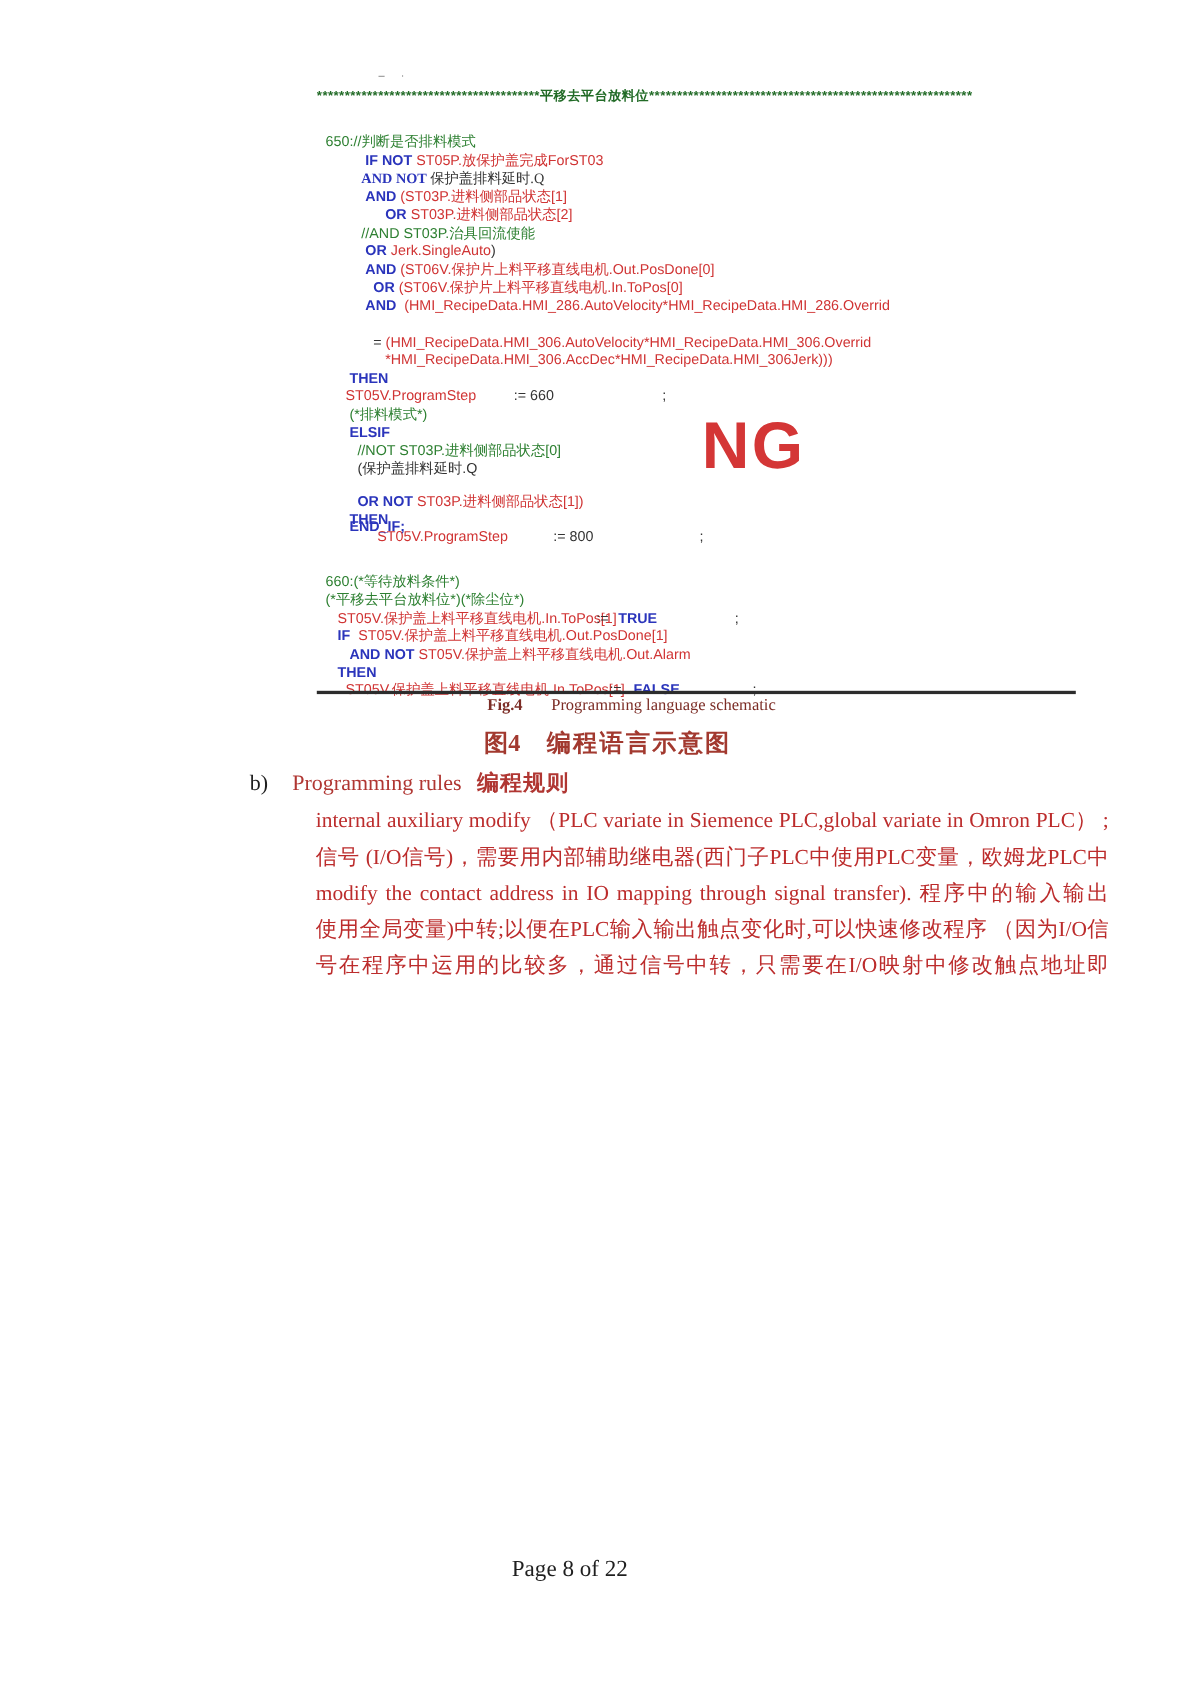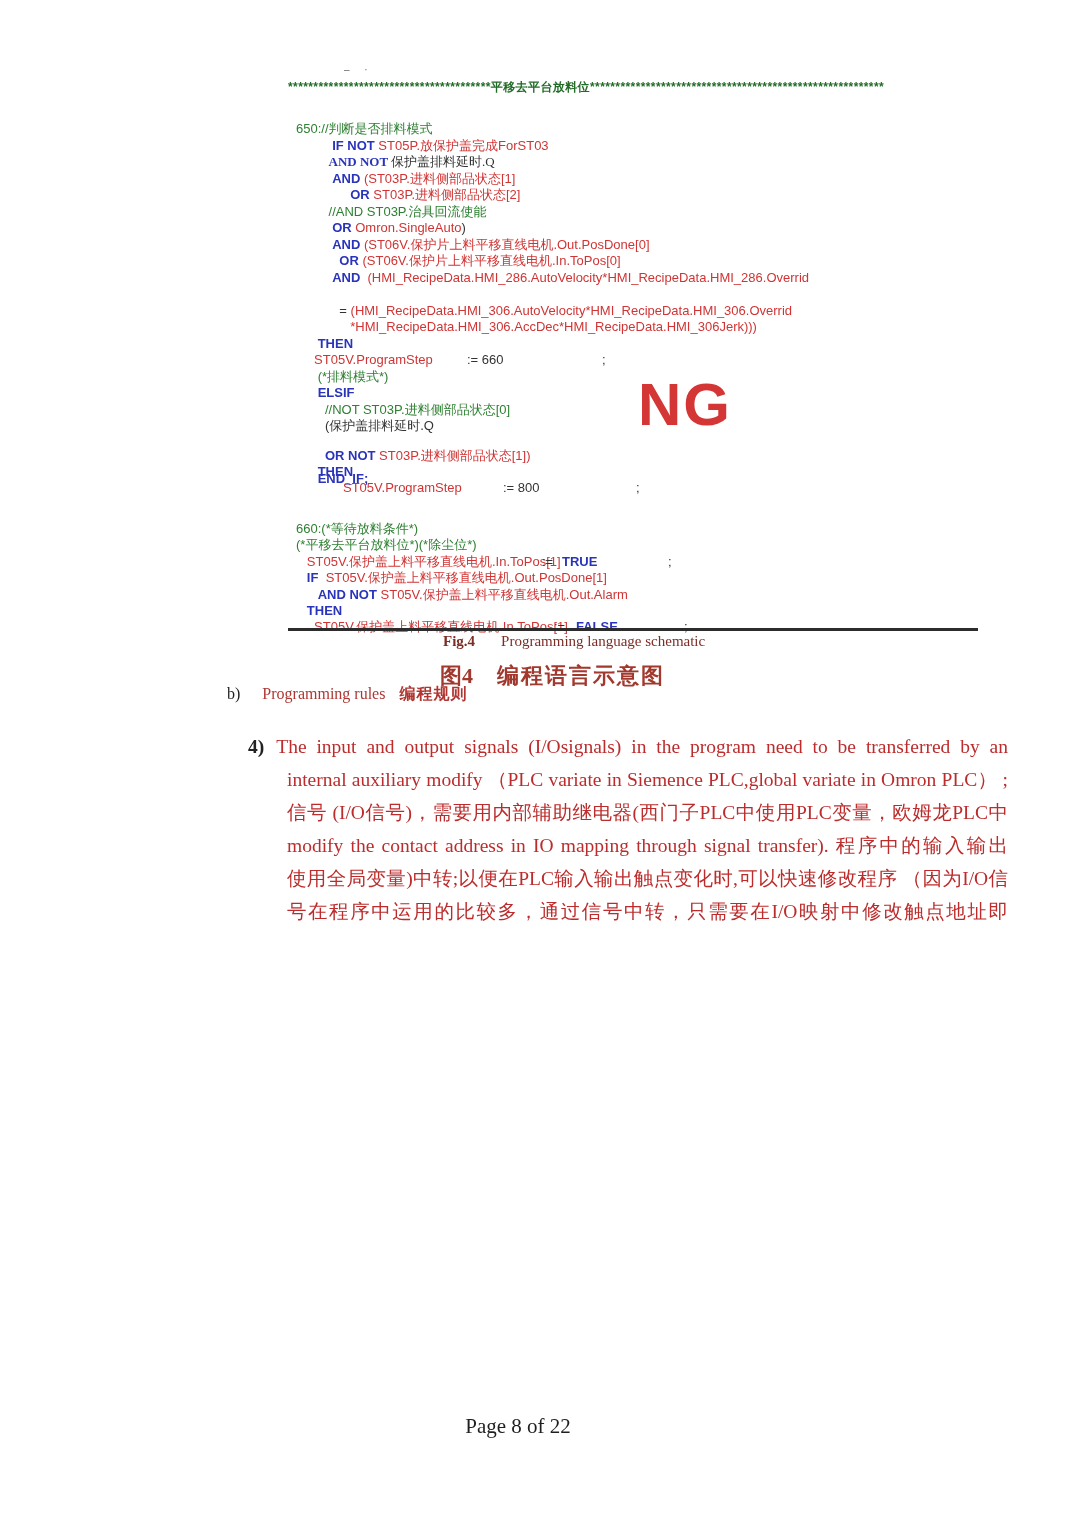--- a/index.html
+++ b/index.html
@@ -36,21 +36,21 @@
   }
 
   
   .caption-en { position:absolute; left:443px; top:633px; font-family:"Liberation Serif", serif; font-size:15px; color:#7c2d26; white-space:nowrap; }
   .caption-en .cap-label { font-weight:600; }
   .caption-en .cap-text { margin-left:26px; }
   .caption-zh { position:absolute; left:440px; top:661px; font-family:"Liberation Serif", serif; font-size:22px; color:#a2392f; font-weight:700; white-space:nowrap; }
   .caption-zh .cap-text { margin-left:24px; letter-spacing:2px; }
 
   
-  .rules-heading { position:absolute; left:227px; top:684px; font-family:"Liberation Serif", serif; font-size:16px; color:#b03632; white-space:nowrap; }
+  .rules-heading { position:absolute; left:227px; top:698px; font-family:"Liberation Serif", serif; font-size:20px; color:#b03632; white-space:nowrap; }
   .rules-heading .sec { color:#1e1e1e; margin-right:22px; }
   .rules-heading .zh { font-weight:700; margin-left:14px; letter-spacing:1px; }
 
   
   .paragraph { position:absolute; left:287px; top:732px; width:721px; font-family:"Liberation Serif", serif; font-size:19.5px; color:#bc2c2c; }
   .para-line { height:33px; line-height:29px; text-align:justify; text-align-last:justify; overflow:hidden; }
   .para-line.first { margin-left:-39px; width:760px; }
   .para-line.last { text-align-last:left; }
   .item-num { color:#222222; font-weight:700; padding-right:12px; }
 
@@ -65,21 +65,21 @@
 
   <div class="header-line">****************************************平移去平台放料位**********************************************************</div>
 
   <div class="code-layer">
       <div class="code-line" style="top: 121px;"><span class="tk-c">650://判断是否排料模式</span></div>
       <div class="code-line" style="top: 138px;"><span class="tk-p">          </span><span class="tk-k">IF NOT </span><span class="tk-v">ST05P.放保护盖完成ForST03</span></div>
       <div class="code-line" style="top: 154px; font-family: Liberation Serif, serif;"><span class="tk-p">          </span><span class="tk-k">AND NOT </span><span class="tk-p">保护盖排料延时.Q</span></div>
       <div class="code-line" style="top: 171px;"><span class="tk-p">          </span><span class="tk-k">AND </span><span class="tk-v">(ST03P.进料侧部品状态[1]</span></div>
       <div class="code-line" style="top: 187px;"><span class="tk-p">               </span><span class="tk-k">OR </span><span class="tk-v">ST03P.进料侧部品状态[2]</span></div>
       <div class="code-line" style="top: 204px;"><span class="tk-p">         </span><span class="tk-c">//AND ST03P.治具回流使能</span></div>
-      <div class="code-line" style="top: 220px;"><span class="tk-p">          </span><span class="tk-k">OR </span><span class="tk-v">Omron.SingleAuto</span><span class="tk-p">)</span></div>
+      <div class="code-line" style="top: 220px;"><span class="tk-p">          </span><span class="tk-k">OR </span><span class="tk-v">Jerk.SingleAuto</span><span class="tk-p">)</span></div>
       <div class="code-line" style="top: 237px;"><span class="tk-p">          </span><span class="tk-k">AND </span><span class="tk-v">(ST06V.保护片上料平移直线电机.Out.PosDone[0]</span></div>
       <div class="code-line" style="top: 253px;"><span class="tk-p">            </span><span class="tk-k">OR </span><span class="tk-v">(ST06V.保护片上料平移直线电机.In.ToPos[0]</span></div>
       <div class="code-line" style="top: 270px;"><span class="tk-p">          </span><span class="tk-k">AND </span><span class="tk-p"> </span><span class="tk-v">(HMI_RecipeData.HMI_286.AutoVelocity*HMI_RecipeData.HMI_286.Overrid</span></div>
       <div class="code-line" style="top: 303px;"><span class="tk-p">            </span><span class="tk-p">= </span><span class="tk-v">(HMI_RecipeData.HMI_306.AutoVelocity*HMI_RecipeData.HMI_306.Overrid</span></div>
       <div class="code-line" style="top: 319px;"><span class="tk-p">               </span><span class="tk-v">*HMI_RecipeData.HMI_306.AccDec*HMI_RecipeData.HMI_306Jerk)))</span></div>
       <div class="code-line" style="top: 336px;"><span class="tk-p">      </span><span class="tk-k">THEN</span></div>
       <div class="code-line" style="top: 352px;"><span class="tk-p">     </span><span class="tk-v">ST05V.ProgramStep</span><span class="tk-p abs" style="left: 171px;">:= 660</span><span class="tk-p abs" style="left: 306px;">;</span></div>
       <div class="code-line" style="top: 369px;"><span class="tk-p">      </span><span class="tk-c">(*排料模式*)</span></div>
       <div class="code-line" style="top: 385px;"><span class="tk-p">      </span><span class="tk-k">ELSIF</span></div>
       <div class="code-line" style="top: 402px;"><span class="tk-p">        </span><span class="tk-c">//NOT ST03P.进料侧部品状态[0]</span></div>
@@ -107,21 +107,20 @@
 
   <div class="caption-zh">
     <span class="cap-label">图4</span><span class="cap-text">编程语言示意图</span>
   </div>
 
   <div class="rules-heading">
     <span class="sec">b)</span><span class="en">Programming rules</span><span class="zh">编程规则</span>
   </div>
 
   <div class="paragraph">
-      <div class="para-line first"><span class="item-num">4)</span>The input and output signals (I/Osignals) in the program need to be transferred by an</div>
       <div class="para-line">internal auxiliary modify （PLC variate in Siemence PLC,global variate in Omron PLC） ; In</div>
       <div class="para-line">信号 (I/O信号)，需要用内部辅助继电器(西门子PLC中使用PLC变量，欧姆龙PLC中</div>
       <div class="para-line">modify the contact address in IO mapping through signal transfer).  程序中的输入输出</div>
       <div class="para-line">使用全局变量)中转;以便在PLC输入输出触点变化时,可以快速修改程序 （因为I/O信</div>
       <div class="para-line last">号在程序中运用的比较多，通过信号中转，只需要在I/O映射中修改触点地址即可）。</div>
     </div>
 
   <div class="footer">Page 8 of 22</div>
 
 </div>

